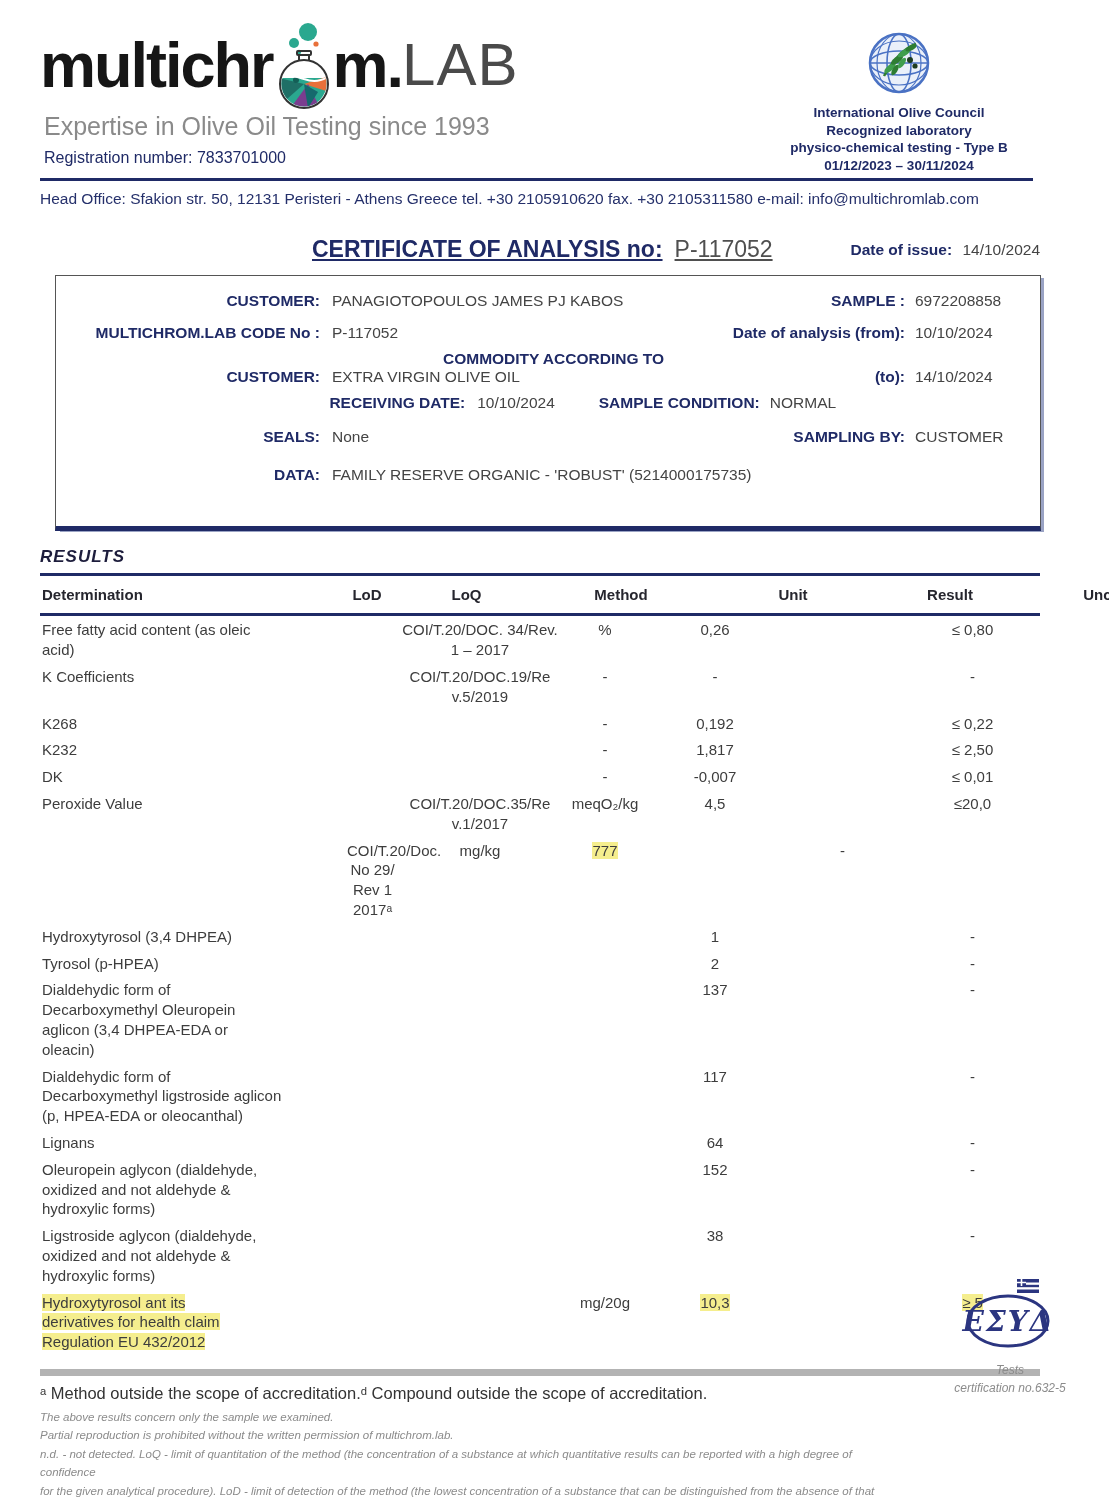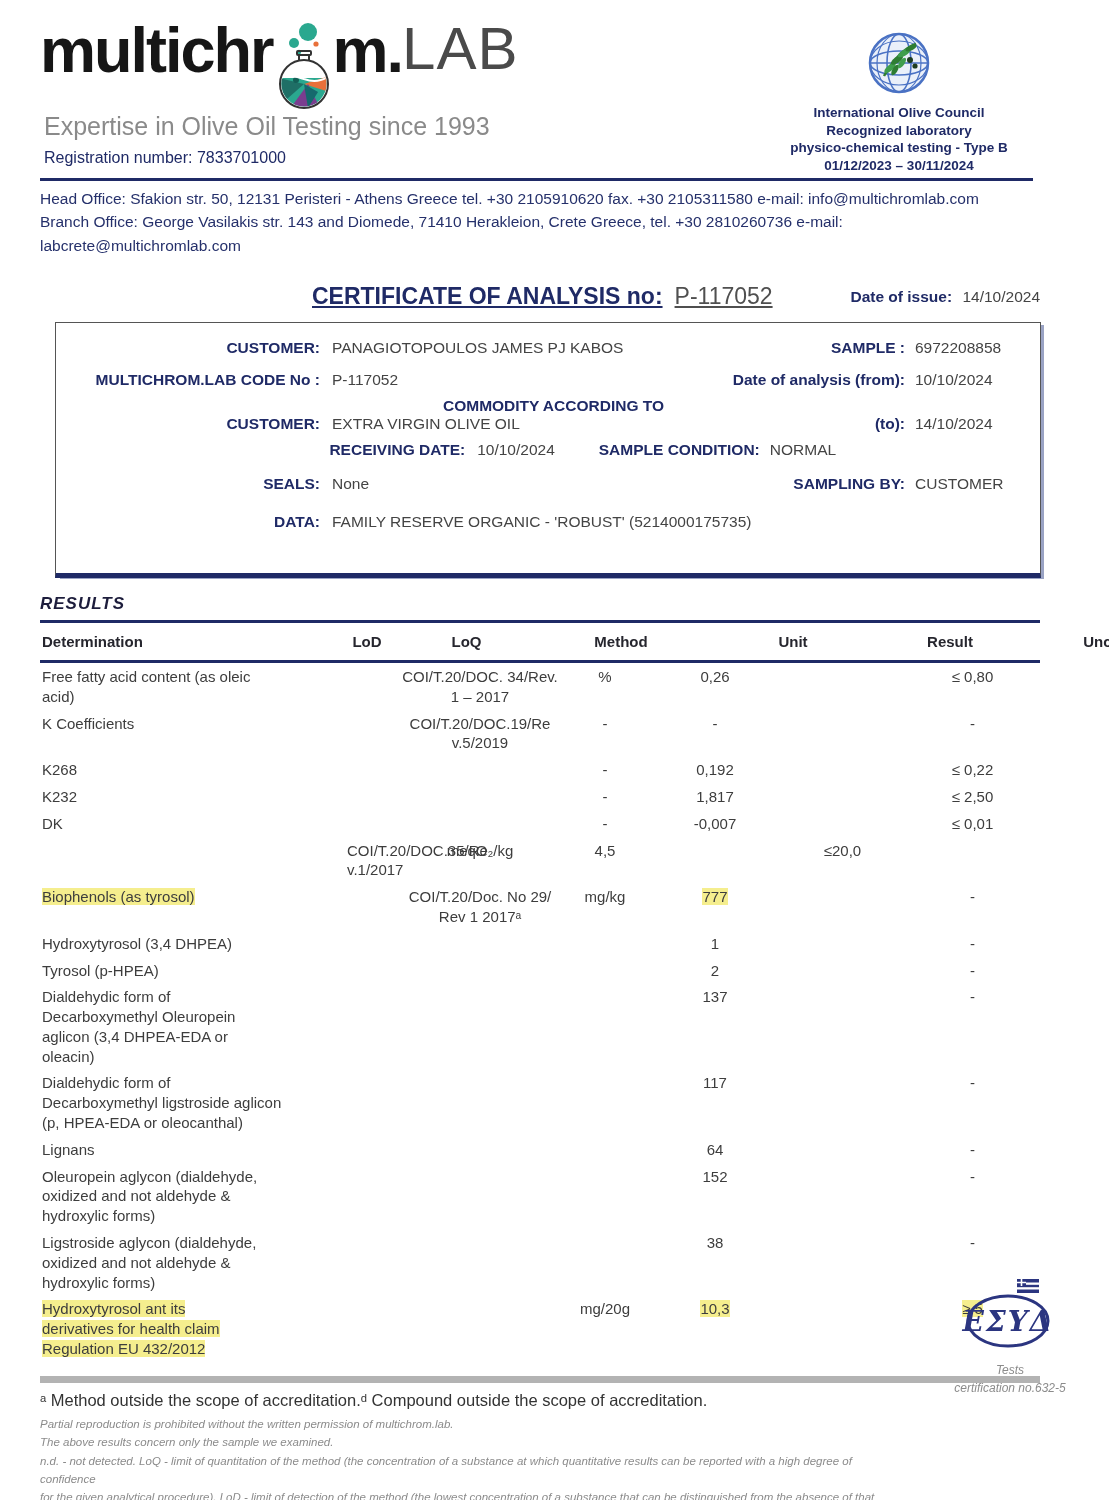--- a/index.html
+++ b/index.html
@@ -9,21 +9,21 @@
   *{margin:0;padding:0;box-sizing:border-box;}
   html,body{background:#fff;}
   body{
     width:1109px;height:1500px;overflow:hidden;position:relative;
     font-family:"Liberation Sans", sans-serif;color:var(--text);
   }
   .content{margin-left:40px;width:1000px;}
 
   
   .header-row{display:flex;justify-content:space-between;padding-top:22px;}
-  .wordmark{display:flex;align-items:flex-start;line-height:0.9;}
+  .wordmark{display:flex;align-items:center;line-height:0.9;}
   .brand-bold{font-size:63px;font-weight:bold;color:#161616;letter-spacing:-2px;}
   .brand-suffix{font-size:60px;font-weight:normal;color:#4a4a4a;letter-spacing:1px;}
   .flask{margin:0 1px -4px 1px;}
   .tagline{font-size:25px;color:var(--muted);margin-top:4px;margin-left:4px;}
   .registration{font-size:16px;color:var(--navy);margin-top:8px;margin-left:4px;}
   .ioc-block{width:270px;text-align:center;padding-top:8px;margin-right:6px;}
   .ioc-lines{font-size:13.5px;font-weight:bold;color:var(--navy);line-height:1.3;margin-top:4px;}
   .header-rule{height:3px;background:var(--navy);margin-top:4px;width:993px;}
   .addresses{font-size:15.5px;color:#25306b;margin-top:6px;line-height:1.5;}
 
@@ -141,21 +141,20 @@
         <div>physico-chemical testing - Type B</div>
         <div>01/12/2023 – 30/11/2024</div>
       </div>
     </div>
   </div>
 
   <div class="header-rule"></div>
 
   <div class="addresses">
     <div>Head Office: Sfakion  str. 50,  12131  Peristeri  -  Athens  Greece  tel. +30 2105910620  fax. +30 2105311580  e-mail: info@multichromlab.com</div>
-    <div>Branch Office: George Vasilakis str. 143 and Diomede,  71410  Herakleion, Crete  Greece,  tel. +30  2810260736  e-mail: labcrete@multichromlab.com</div>
   </div>
 
   <div class="title-row">
     <span class="cert-title">CERTIFICATE OF ANALYSIS no:</span>
     <span class="cert-no">P-117052</span>
     <span class="issue">
       <span class="lbl">Date of issue:</span>
       <span class="val">14/10/2024</span>
     </span>
   </div>
@@ -291,31 +290,31 @@
       <div class="c ctr"></div>
       <div class="c ctr"></div>
       <div class="c ctr"></div>
       <div class="c ctr">-</div>
       <div class="c ctr">-0,007</div>
       <div class="c ctr"></div>
       <div class="c ctr">≤ 0,01</div>
     </div>
 
     <div class="tgrid trow">
+      <div class="c det"><span class="w">Peroxide Value</span></div>
       <div class="c ctr"></div>
       <div class="c ctr"></div>
       <div class="c ctr">COI/T.20/DOC.35/Re v.1/2017</div>
       <div class="c ctr">meqO₂/kg</div>
       <div class="c ctr">4,5</div>
       <div class="c ctr"></div>
       <div class="c ctr">≤20,0</div>
     </div>
 
     <div class="tgrid trow">
-      <div class="c det"><span class="w hl">Biophenols (as tyrosol)</span></div>
       <div class="c ctr"></div>
       <div class="c ctr"></div>
       <div class="c ctr">COI/T.20/Doc. No 29/ Rev 1 2017ᵃ</div>
       <div class="c ctr">mg/kg</div>
       <div class="c ctr"><span class="hl">777</span></div>
       <div class="c ctr"></div>
       <div class="c ctr">-</div>
     </div>
 
     <div class="tgrid trow">
@@ -404,22 +403,22 @@
       <div class="c ctr"><span class="hl">10,3</span></div>
       <div class="c ctr"></div>
       <div class="c ctr"><span class="hl">≥ 5</span></div>
     </div>
 
   </div>
 
   <div class="gray-bar"></div>
   <div class="footnote-main">ᵃ Method outside the scope of accreditation.ᵈ Compound outside the scope of accreditation.</div>
   <div class="smalls">
+    <div>The above results concern only the sample we examined.</div>
     <div>Partial reproduction is prohibited without the written permission of multichrom.lab.</div>
-    <div>The above results concern only the sample we examined.</div>
     <div>n.d. - not detected. LoQ - limit of quantitation of the method (the concentration of a substance at which quantitative results can be reported with a high degree of confidence</div>
     <div>for the given analytical procedure). LoD - limit of detection of the method (the lowest concentration of a substance that can be distinguished from the absence of that</div>
 
   </div>
 
 </div>
 
 <div class="esyd-block">
   <span>
     <svg width="110" height="72" viewBox="0 0 110 72">

